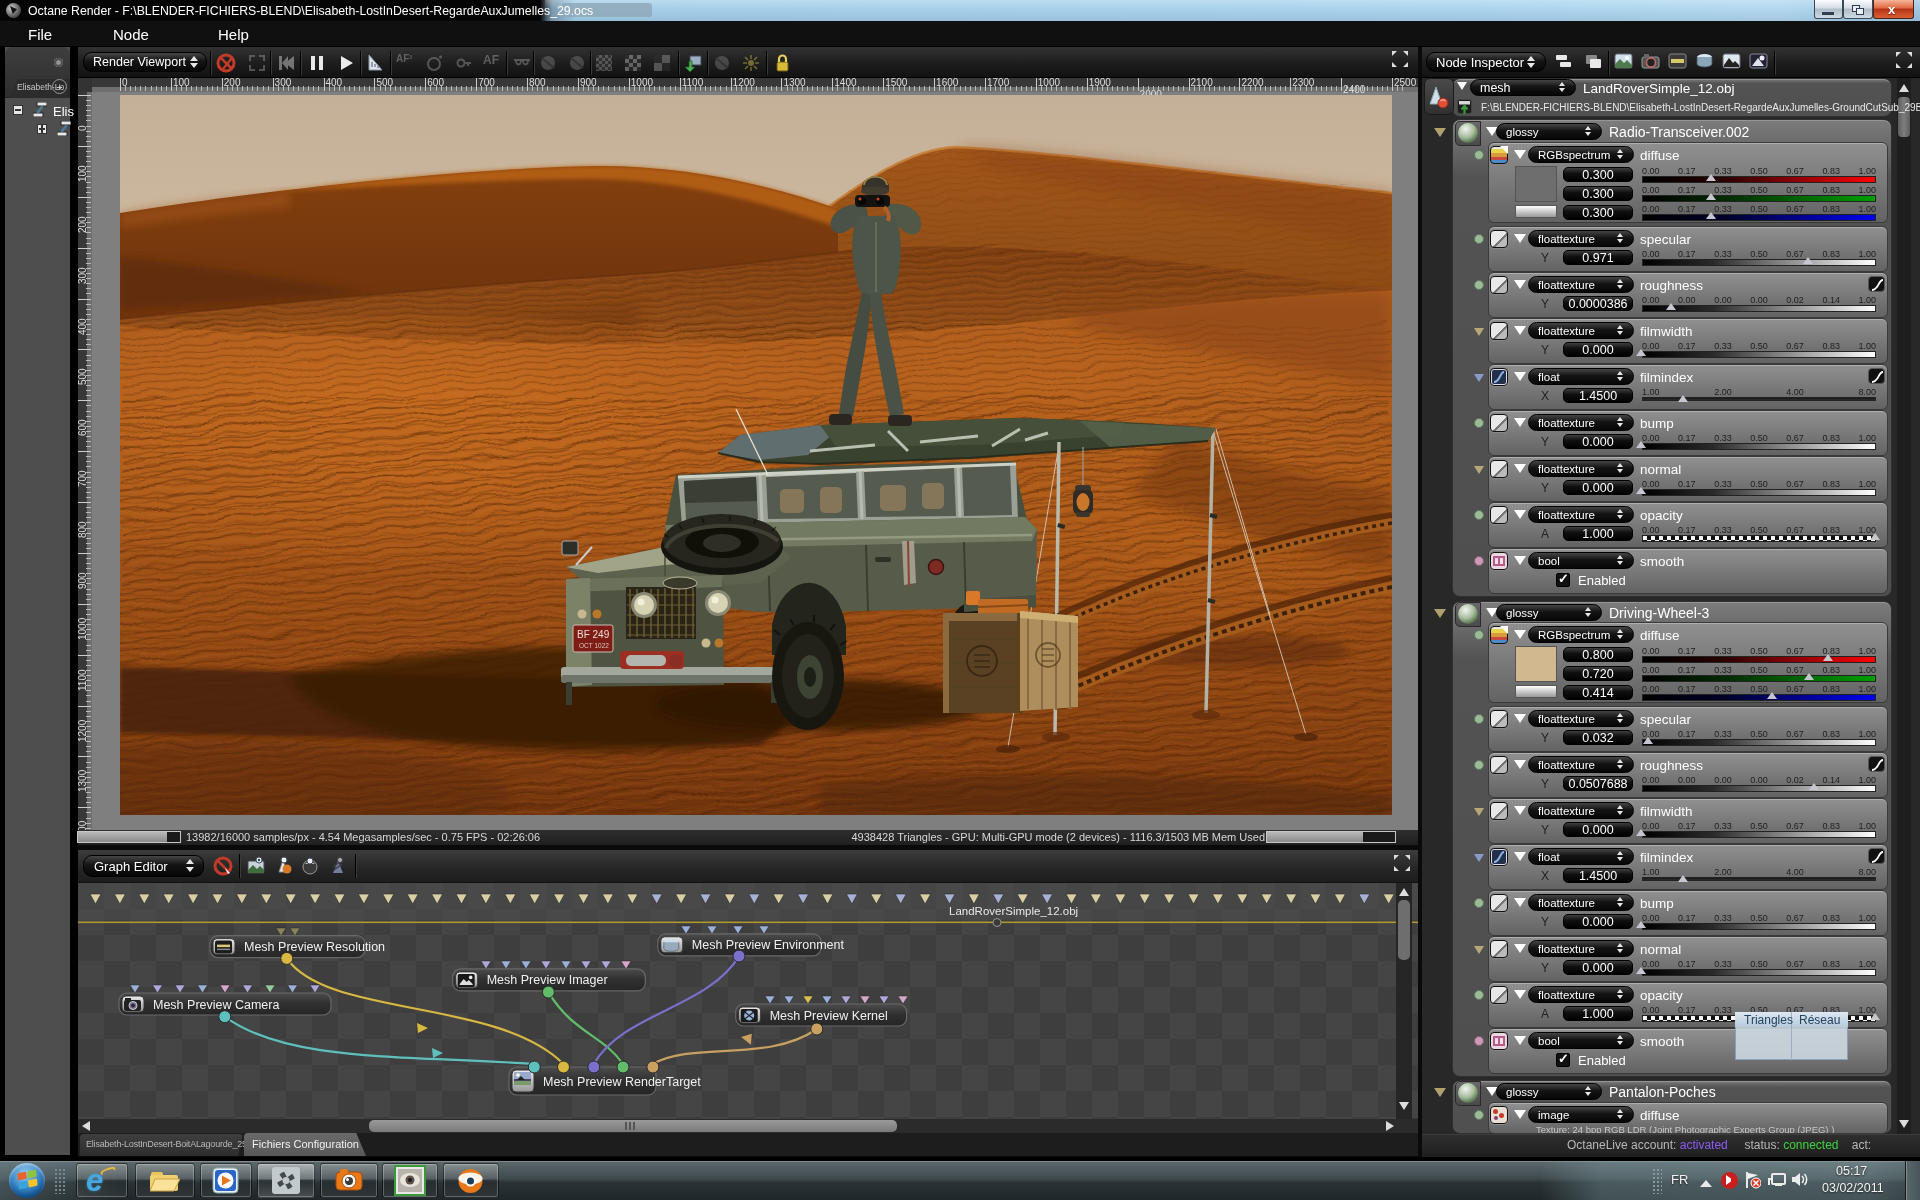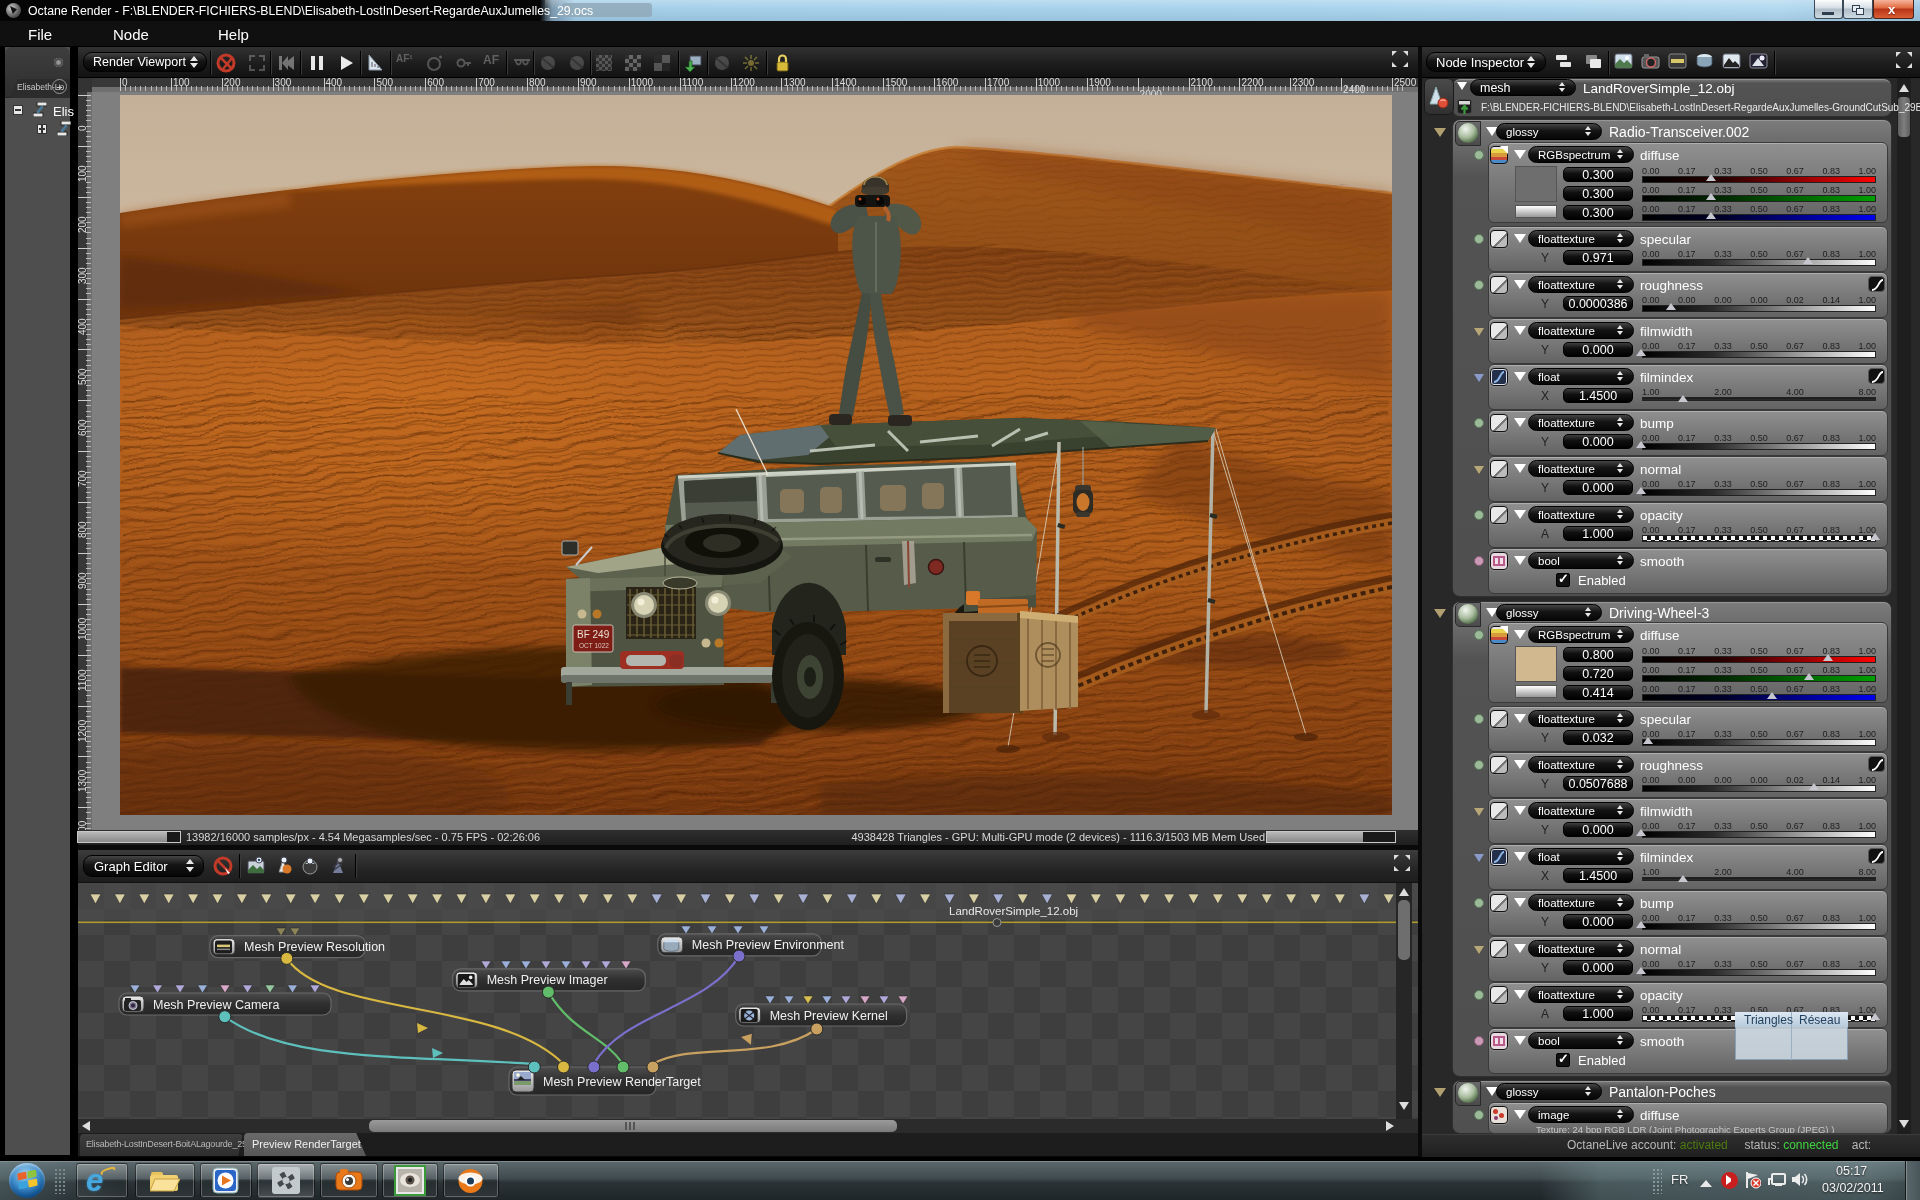--- a/index.html
+++ b/index.html
@@ -1124,21 +1124,21 @@
 <div class="a" style="left:1398px;top:900px;width:12px;height:60px;background:#6e6e6e;border-radius:5px"></div>
 <div class="a" style="left:78px;top:1119px;width:1340px;height:14px;background:#2b2b2b"></div>
 <div class="a" style="left:82px;top:1121px;width:0;height:0;border-top:5px solid transparent;border-bottom:5px solid transparent;border-right:8px solid #ddd"></div>
 <div class="a" style="left:1386px;top:1121px;width:0;height:0;border-top:5px solid transparent;border-bottom:5px solid transparent;border-left:8px solid #ddd"></div>
 <div class="a" style="left:369px;top:1120px;width:528px;height:12px;background:linear-gradient(#9a9a9a,#7a7a7a);border-radius:5px"></div>
 <div class="a" style="left:625px;top:1122px;width:2px;height:8px;background:#555;box-shadow:4px 0 0 #555,8px 0 0 #555"></div>
 <div class="a" style="left:78px;top:1133px;width:1340px;height:24px;background:#1d1d1d"></div>
 <div class="a" style="left:80px;top:1134px;width:163px;height:22px;background:linear-gradient(#3e3e3e,#2e2e2e);clip-path:polygon(0 0,100% 0,97% 100%,0 100%);border-radius:4px 4px 0 0"></div>
 <div class="a" style="left:86px;top:1139px;color:#b8b8b8;font-size:9px;letter-spacing:-0.2px">Elisabeth-LostInDesert-BoitALagourde_25</div>
 <div class="a" style="left:244px;top:1133px;width:122px;height:23px;background:linear-gradient(#6a6a6a,#575757);clip-path:polygon(0 0,92% 0,100% 100%,0 100%);border-radius:4px 4px 0 0"></div>
-<div class="a" style="left:252px;top:1138px;color:#f0f0f0;font-size:11px">Preview RenderTarget</div>
+<div class="a" style="left:252px;top:1138px;color:#f0f0f0;font-size:11px">Fichiers Configuration</div>
 <div class="a" style="left:78px;top:1156px;width:1340px;height:4px;background:#0a0a0a"></div>
 <div class="a" style="left:1418px;top:47px;width:4px;height:1110px;background:#0a0a0a"></div>
 
 <div class="a" style="left:1422px;top:47px;width:498px;height:1110px;background:#282828"></div>
 <div class="a" style="left:1422px;top:47px;width:498px;height:31px;background:linear-gradient(#323232,#1d1d1d 55%,#121212);border-bottom:1px solid #000"></div>
 <div class="pill" style="left:1426px;top:52px;width:120px;height:20px;font-size:13px;line-height:19px;padding-left:9px">Node Inspector</div>
 <div class="spin su" style="left:1527px;top:56px"></div>
 <div class="spin sd" style="left:1527px;top:63px"></div>
 <div class="a" style="left:1554px;top:53px;width:18px;height:16px"><svg width="18" height="16">
       <rect x="2" y="2" width="11" height="5" rx="1" fill="#e8e8e8"></rect>
@@ -1684,21 +1684,21 @@
 <div class="lbl" style="left:1640px;top:1108px">diffuse</div>
 <div class="a" style="left:1536px;top:1124px;color:#c8c8c8;font-size:9.5px;width:352px;overflow:hidden;height:9px;white-space:nowrap">Texture: 24 bpp RGB LDR (Joint Photographic Experts Group (JPEG) )</div>
 
 <div class="a" style="left:1735px;top:1012px;width:113px;height:48px;background:rgba(205,218,228,.88);border:1px solid #8aa0b4"></div>
 <div class="a" style="left:1735px;top:1012px;width:113px;height:15px;background:linear-gradient(#dce8f2,#b8cadb)"></div>
 <div class="a" style="left:1791px;top:1012px;width:1px;height:48px;background:#9ab0c2"></div>
 <div class="a" style="left:1744px;top:1013px;color:#23425e;font-size:12px">Triangles</div>
 <div class="a" style="left:1799px;top:1013px;color:#23425e;font-size:12px">Réseau</div>
 
 <div class="a" style="left:1422px;top:1134px;width:498px;height:23px;background:linear-gradient(#2e2e2e,#1f1f1f);border-top:1px solid #3c3c3c"></div>
-<div class="a" style="left:1567px;top:1138px;color:#b8b8b8;font-size:12px">OctaneLive account: <span style="color:#4d7c0f">activated</span> &nbsp;&nbsp;&nbsp; status: <span style="color:#3fd43f">connected</span> &nbsp;&nbsp; act:</div>
+<div class="a" style="left:1567px;top:1138px;color:#b8b8b8;font-size:12px">OctaneLive account: <span style="color:#8b5cf6">activated</span> &nbsp;&nbsp;&nbsp; status: <span style="color:#3fd43f">connected</span> &nbsp;&nbsp; act:</div>
 
 <div class="a" style="left:0;top:1157px;width:1920px;height:4px;background:#000"></div>
 <div class="a" style="left:0;top:1161px;width:1920px;height:39px;background:linear-gradient(#5c696d,#3f4a4e 45%,#2b3336 55%,#1f2629)"></div>
 <div class="a" style="left:0;top:1161px;width:1920px;height:1px;background:#7e8a8e"></div>
 <div class="a" style="left:1540px;top:1161px;width:380px;height:39px;background:linear-gradient(90deg,rgba(130,160,165,0) 0,rgba(130,160,165,.35) 60px,rgba(140,170,175,.35) 330px,rgba(120,150,155,.2) 380px)"></div>
 <div class="a" style="left:0px;top:1161px;width:120px;height:39px;background:linear-gradient(90deg,rgba(130,160,165,.3),rgba(130,160,165,0))"></div>
 
 <div class="a" style="left:9px;top:1163px;width:36px;height:35px;border-radius:50%;background:radial-gradient(circle at 45% 32%,#9ed0f0,#3a88c8 45%,#0c4a86 75%,#06304f);box-shadow:inset 0 2px 3px rgba(255,255,255,.5)"></div>
 <div class="a" style="left:18px;top:1171px;width:19px;height:18px;transform:rotate(-6deg)">
  <div class="a" style="left:0;top:1px;width:9px;height:7px;background:#e8642c;border-radius:1px 1px 0 1px;transform:skewY(-6deg)"></div>

